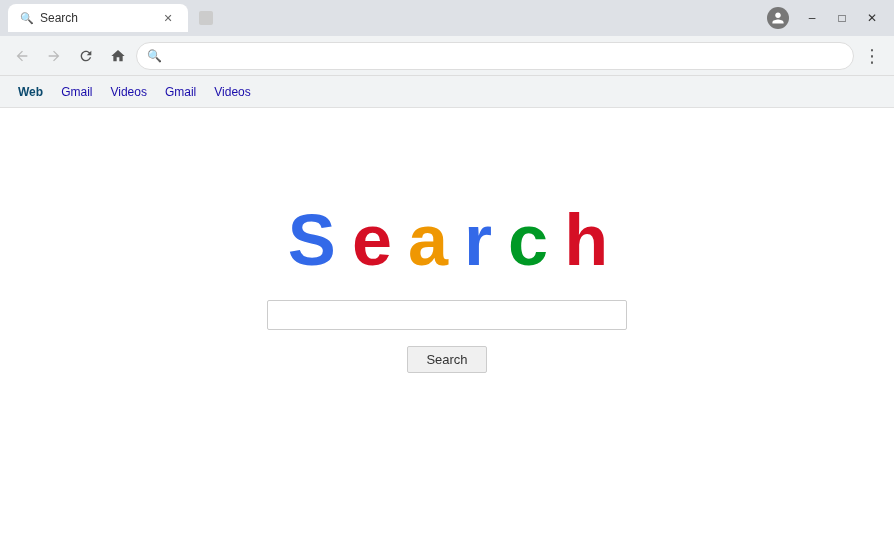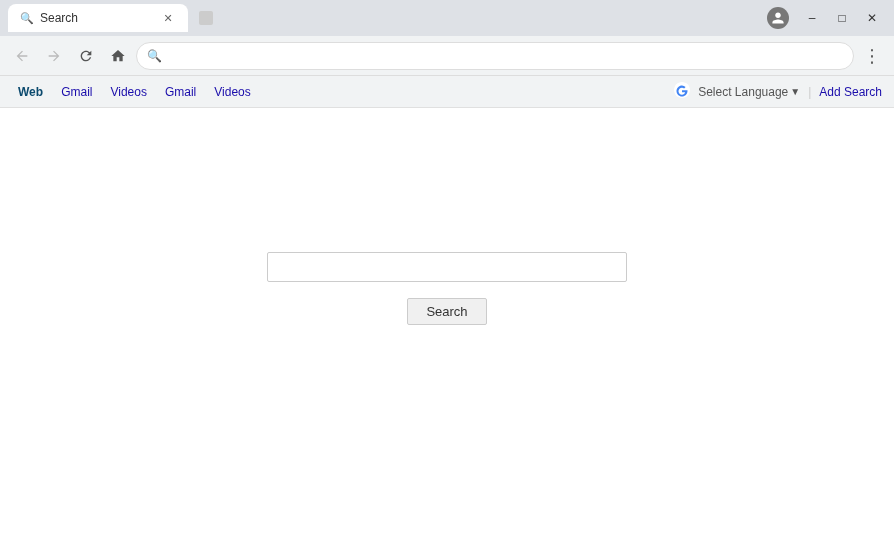--- a/index.html
+++ b/index.html
@@ -313,41 +313,34 @@
   <a class="nav-link active">Web</a>
   <span class="separator"> </span>
   <a class="nav-link">Gmail</a>
   <span class="separator"> </span>
   <a class="nav-link">Videos</a>
   <span class="separator"> </span>
   <a class="nav-link">Gmail</a>
   <span class="separator"> </span>
   <a class="nav-link">Videos</a>
 
-  <div class="bookmarks-right">
-    <div class="google-flag">
-      <span style="font-size:14px;">
-        
-        <svg width="16" height="16" viewBox="0 0 16 16">
-          <path d="M8 0C3.58 0 0 3.58 0 8s3.58 8 8 8 8-3.58 8-8-3.58-8-8-8z" fill="#fff"></path>
-          <path d="M13.5 8.2H8v2h3.1c-.3 1.5-1.6 2.5-3.1 2.5-1.9 0-3.5-1.6-3.5-3.5S6.1 5.7 8 5.7c.8 0 1.6.3 2.1.8l1.5-1.5C10.5 4 9.3 3.5 8 3.5 5 3.5 2.5 6 2.5 9s2.5 5.5 5.5 5.5c3 0 5.5-2.5 5.5-5.5 0-.4 0-.6-.05-.8z" fill="#4285f4"></path>
-        </svg>
-      </span>
-    </div>
-    <div class="select-language-btn">
-      <span>Select Language</span>
-      <span class="lang-dropdown-icon">▼</span>
-    </div>
-    <span style="color:#ccc;font-size:12px;">|</span>
-    <a class="add-search-link">Add Search</a>
-  </div>
 </div>
 
 <div class="main-content">
 
+  <div class="logo-container">
+    <div class="logo-text">
+      <span class="logo-S">S</span>
+      <span class="logo-e">e</span>
+      <span class="logo-a">a</span>
+      <span class="logo-r">r</span>
+      <span class="logo-c">c</span>
+      <span class="logo-h">h</span>
+    </div>
+  </div>
 
   <div class="search-box-container">
     <div class="search-input-wrapper">
       <input class="search-text-input" type="text" value="" style="">
     </div>
     <button class="search-btn">Search</button>
   </div>
 </div>
 
 </body></html>

